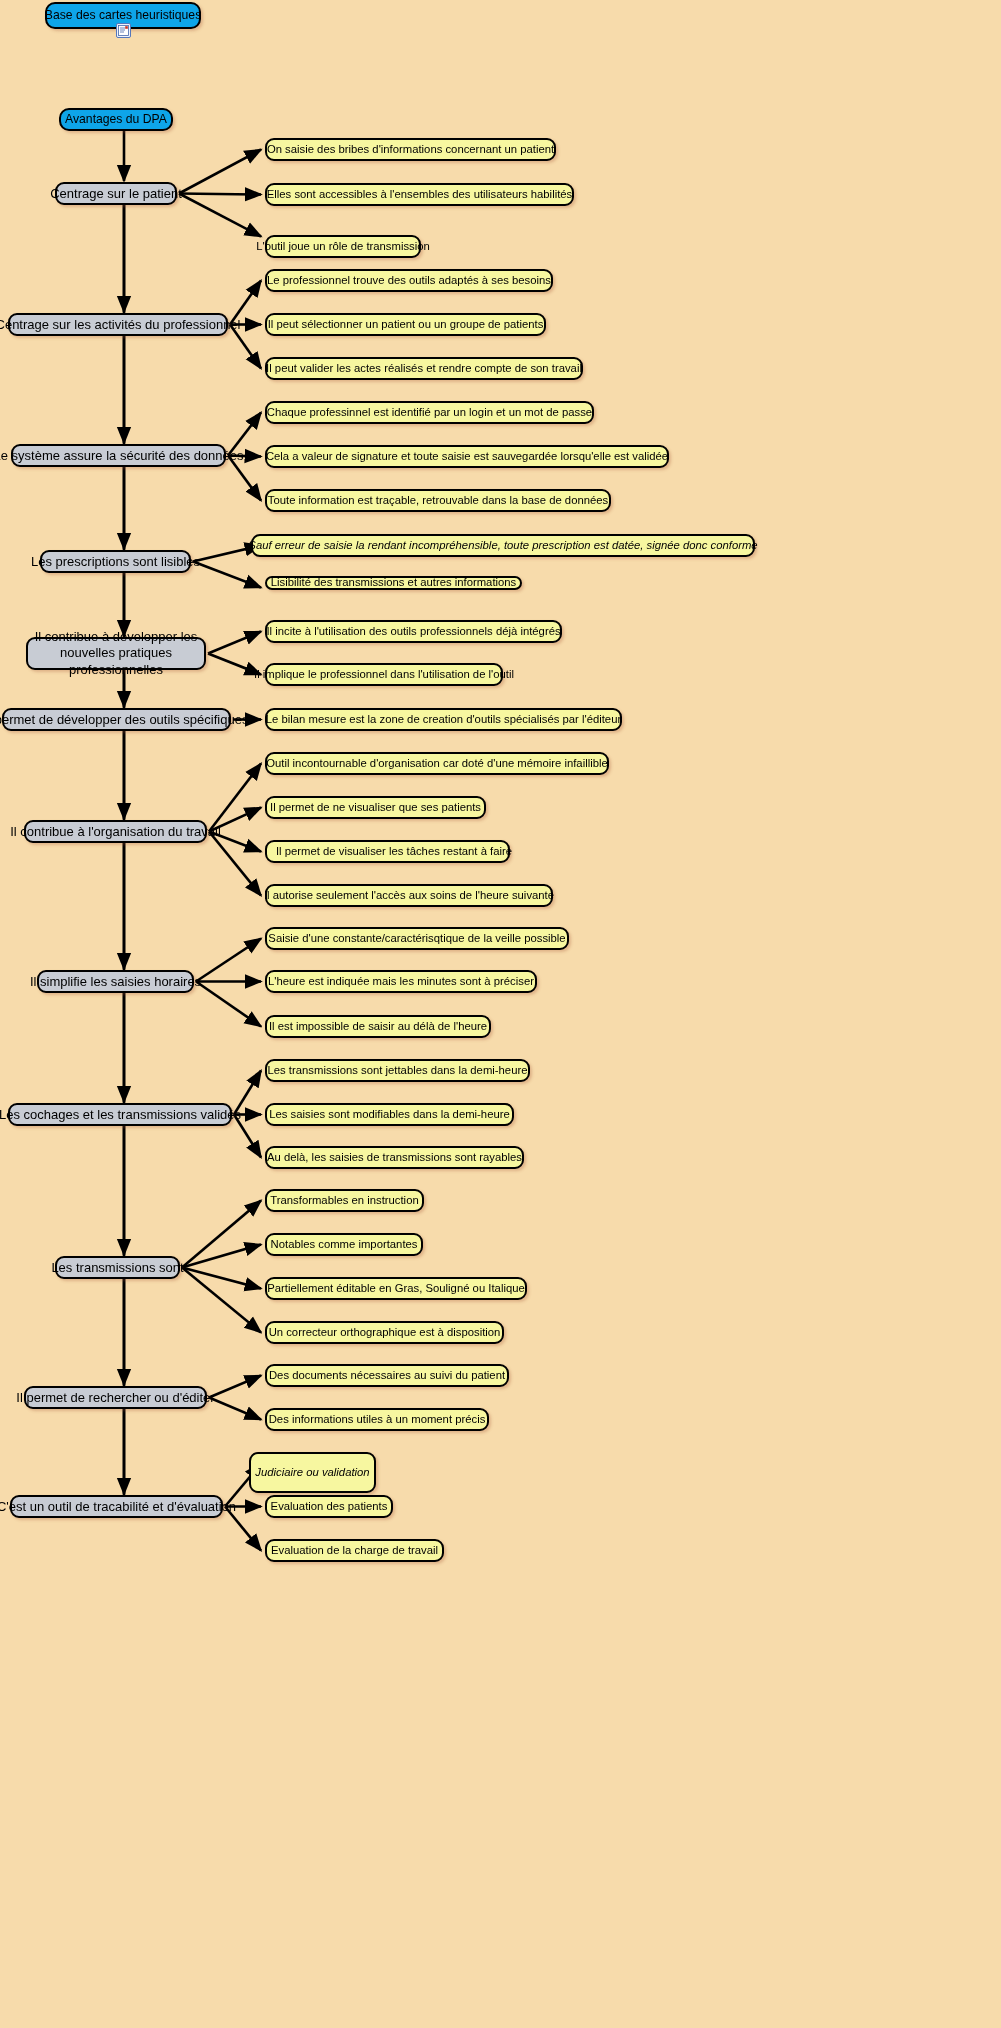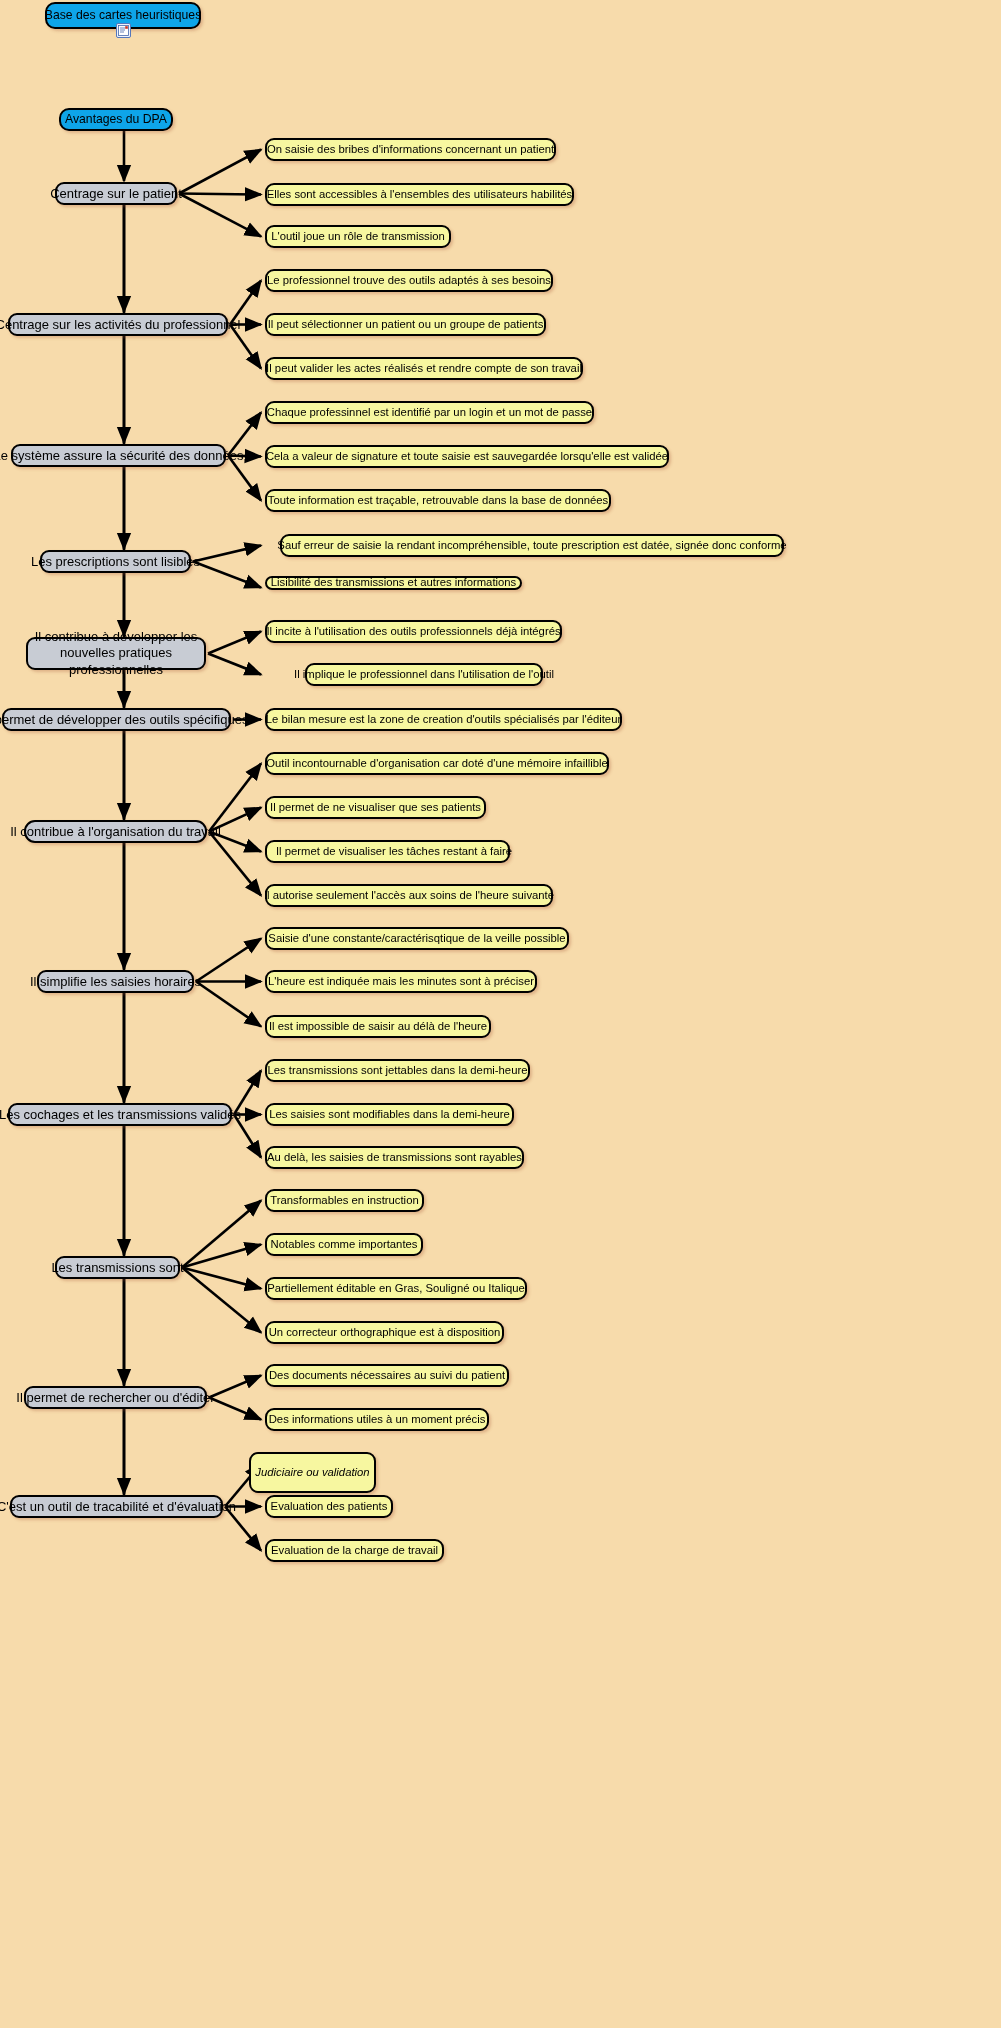--- a/index.html
+++ b/index.html
@@ -133,38 +133,38 @@
           <line x1="2" y1="3" x2="7" y2="3" stroke="#4466aa" stroke-width="0.8"></line>
           <line x1="2" y1="5" x2="7" y2="5" stroke="#4466aa" stroke-width="0.8"></line>
           <line x1="2" y1="7" x2="6" y2="7" stroke="#4466aa" stroke-width="0.8"></line>
           <rect x="7.2" y="1.2" width="2.6" height="2.6" fill="#cc3322"></rect>
         </svg>
       </div>
       <div class="node root" style="left: 59px; top: 108px; width: 114px; height: 23px;">Avantages du DPA</div>
       <div class="node trunk" style="left: 55px; top: 182px; width: 122px; height: 23px;">Centrage sur le patient</div>
       <div class="node " style="left: 265px; top: 138px; width: 291px; height: 23px;">On saisie des bribes d'informations concernant un patient</div>
       <div class="node " style="left: 265px; top: 183px; width: 309px; height: 23px;">Elles sont accessibles à l'ensembles des utilisateurs habilités</div>
-      <div class="node " style="left: 265px; top: 225px; width: 186px; height: 23px;">L'outil joue un rôle de transmission</div>
+      <div class="node " style="left: 265px; top: 235px; width: 156px; height: 23px;">L'outil joue un rôle de transmission</div>
       <div class="node trunk" style="left: 8px; top: 313px; width: 220px; height: 23px;">Centrage sur les activités du professionnel</div>
       <div class="node " style="left: 265px; top: 269px; width: 288px; height: 23px;">Le professionnel trouve des outils adaptés à ses besoins</div>
       <div class="node " style="left: 265px; top: 313px; width: 281px; height: 23px;">Il peut sélectionner un patient ou un groupe de patients</div>
       <div class="node " style="left: 265px; top: 357px; width: 318px; height: 23px;">Il peut valider les actes réalisés et rendre compte de son travail</div>
       <div class="node trunk" style="left: 11px; top: 444px; width: 215px; height: 23px;">Le système assure la sécurité des données</div>
       <div class="node " style="left: 265px; top: 401px; width: 329px; height: 23px;">Chaque professinnel est identifié par un login et un mot de passe</div>
       <div class="node " style="left: 265px; top: 445px; width: 404px; height: 23px;">Cela a valeur de signature et toute saisie est sauvegardée lorsqu'elle est validée</div>
       <div class="node " style="left: 265px; top: 489px; width: 346px; height: 23px;">Toute information est traçable, retrouvable dans la base de données</div>
       <div class="node trunk" style="left: 40px; top: 550px; width: 151px; height: 23px;">Les prescriptions sont lisibles</div>
-      <div class="node " style="left: 280px; top: 534px; width: 504px; height: 23px;">Sauf erreur de saisie la rendant incompréhensible, toute prescription est datée, signée donc conforme</div>
+      <div class="node " style="left: 251px; top: 534px; width: 504px; height: 23px; font-style: italic;">Sauf erreur de saisie la rendant incompréhensible, toute prescription est datée, signée donc conforme</div>
       <div class="node " style="left: 265px; top: 576px; width: 257px; height: 14px;">Lisibilité des transmissions et autres informations</div>
       <div class="node trunk two-line" style="left: 26px; top: 637px; width: 180px; height: 33px;">Il contribue à développer les nouvelles pratiques professionnelles</div>
       <div class="node " style="left: 265px; top: 620px; width: 297px; height: 23px;">Il incite à l'utilisation des outils professionnels déjà intégrés</div>
-      <div class="node " style="left: 265px; top: 663px; width: 238px; height: 23px; margin-left: 40px;">Il implique le professionnel dans l'utilisation de l'outil</div>
+      <div class="node " style="left: 265px; top: 663px; width: 238px; height: 23px;">Il implique le professionnel dans l'utilisation de l'outil</div>
       <div class="node trunk" style="left: 2px; top: 708px; width: 229px; height: 23px;">Il permet de développer des outils spécifiques</div>
       <div class="node " style="left: 265px; top: 708px; width: 357px; height: 23px;">Le bilan mesure est la zone de creation d'outils spécialisés par l'éditeur</div>
-      <div class="node trunk" style="left: 24px; top: 820px; width: 183px; height: 23px; border-radius: 11px;">Il contribue à l'organisation du travail</div>
+      <div class="node trunk" style="left: 24px; top: 820px; width: 183px; height: 23px;">Il contribue à l'organisation du travail</div>
       <div class="node " style="left: 265px; top: 752px; width: 344px; height: 23px; text-align: right;">Outil incontournable d'organisation car doté d'une mémoire infaillible</div>
       <div class="node " style="left: 265px; top: 796px; width: 221px; height: 23px;">Il permet de ne visualiser que ses patients</div>
       <div class="node " style="left: 265px; top: 840px; width: 245px; height: 23px; padding-left: 22px;">Il permet de visualiser les tâches restant à faire</div>
       <div class="node " style="left: 265px; top: 884px; width: 288px; height: 23px;">Il autorise seulement l'accès aux soins de l'heure suivante</div>
       <div class="node trunk" style="left: 37px; top: 970px; width: 157px; height: 23px;">Il simplifie les saisies horaires</div>
       <div class="node " style="left: 265px; top: 927px; width: 304px; height: 23px;">Saisie d'une constante/caractérisqtique de la veille possible</div>
       <div class="node " style="left: 265px; top: 970px; width: 272px; height: 23px;">L'heure est indiquée mais les minutes sont à préciser</div>
       <div class="node " style="left: 265px; top: 1015px; width: 226px; height: 23px;">Il est impossible de saisir au délà de l'heure</div>
       <div class="node trunk" style="left: 8px; top: 1103px; width: 224px; height: 23px;">Les cochages et les transmissions validés</div>
       <div class="node " style="left: 265px; top: 1059px; width: 265px; height: 23px;">Les transmissions sont jettables dans la demi-heure</div>

